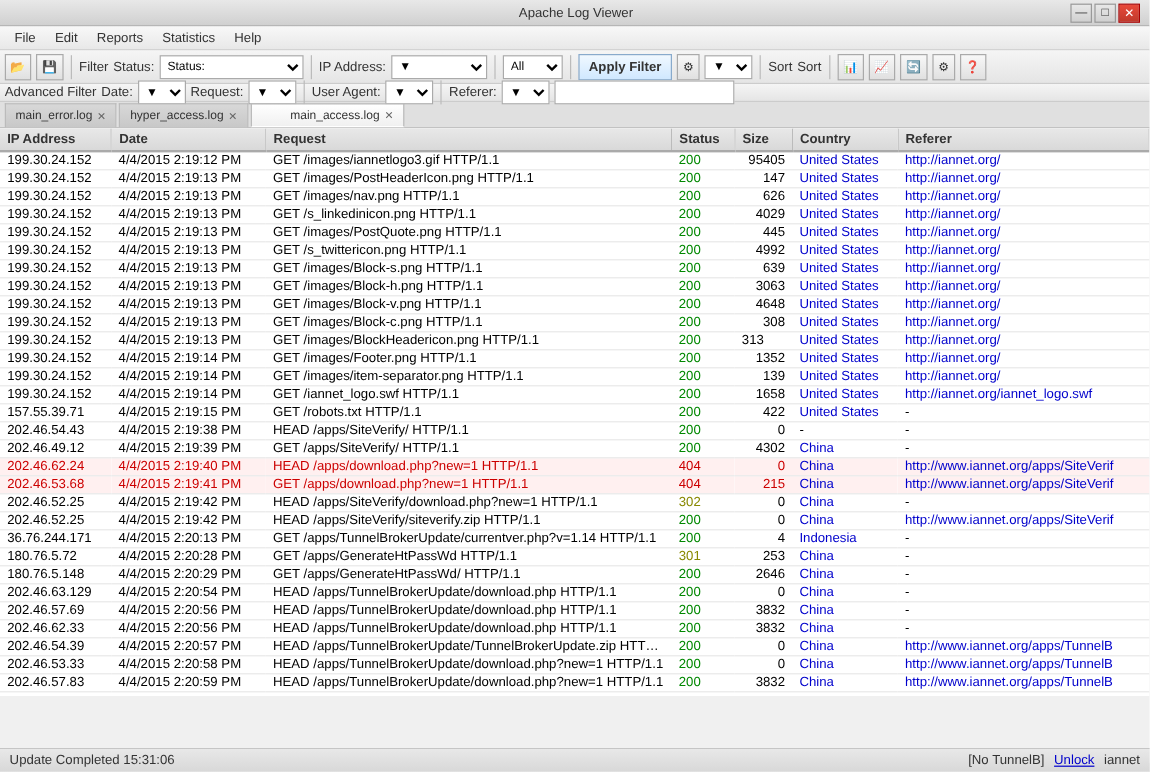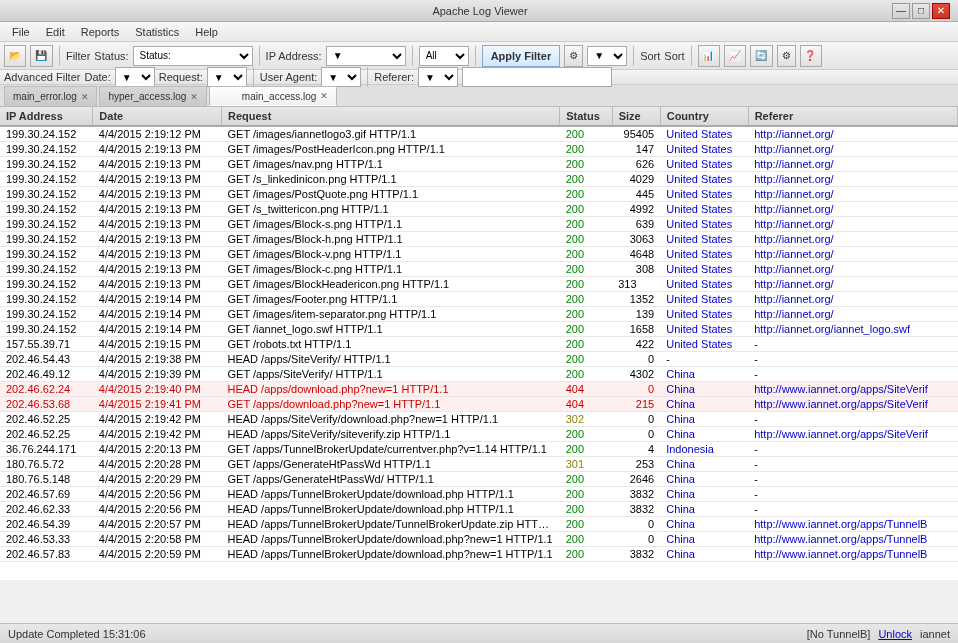--- a/index.html
+++ b/index.html
@@ -537,20 +537,29 @@
         <tr>
     <td style="color:#000">180.76.5.148</td>
     <td style="color:#000">4/4/2015 2:20:29 PM</td>
     <td style="color:#000;max-width:300px;overflow:hidden;text-overflow:ellipsis;" title="GET /apps/GenerateHtPassWd/ HTTP/1.1">GET /apps/GenerateHtPassWd/ HTTP/1.1</td>
     <td class="status-200">200</td>
     <td style="color:#000;text-align:right;">2646</td>
     <td><a class="country-link">China</a></td>
     <td>-</td>
   </tr>
         <tr>
+    <td style="color:#000">202.46.63.129</td>
+    <td style="color:#000">4/4/2015 2:20:54 PM</td>
+    <td style="color:#000;max-width:300px;overflow:hidden;text-overflow:ellipsis;" title="HEAD /apps/TunnelBrokerUpdate/download.php HTTP/1.1">HEAD /apps/TunnelBrokerUpdate/download.php HTTP/1.1</td>
+    <td class="status-200">200</td>
+    <td style="color:#000;text-align:right;">0</td>
+    <td><a class="country-link">China</a></td>
+    <td>-</td>
+  </tr>
+        <tr>
     <td style="color:#000">202.46.57.69</td>
     <td style="color:#000">4/4/2015 2:20:56 PM</td>
     <td style="color:#000;max-width:300px;overflow:hidden;text-overflow:ellipsis;" title="HEAD /apps/TunnelBrokerUpdate/download.php HTTP/1.1">HEAD /apps/TunnelBrokerUpdate/download.php HTTP/1.1</td>
     <td class="status-200">200</td>
     <td style="color:#000;text-align:right;">3832</td>
     <td><a class="country-link">China</a></td>
     <td>-</td>
   </tr>
         <tr>
     <td style="color:#000">202.46.62.33</td>

